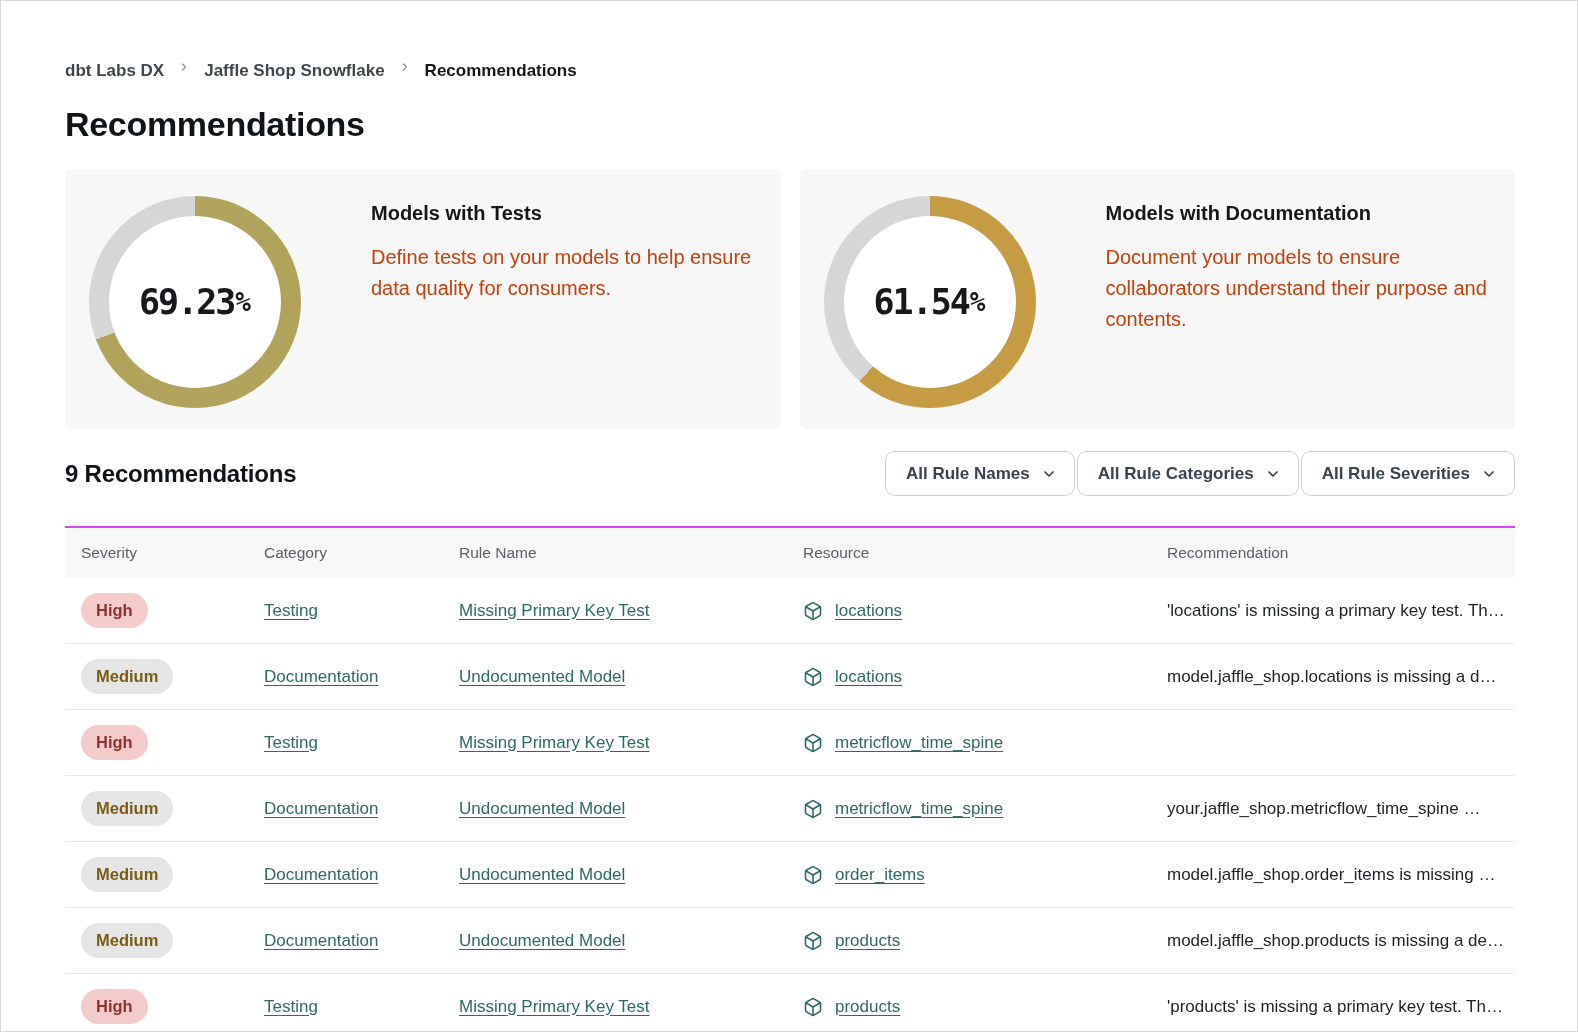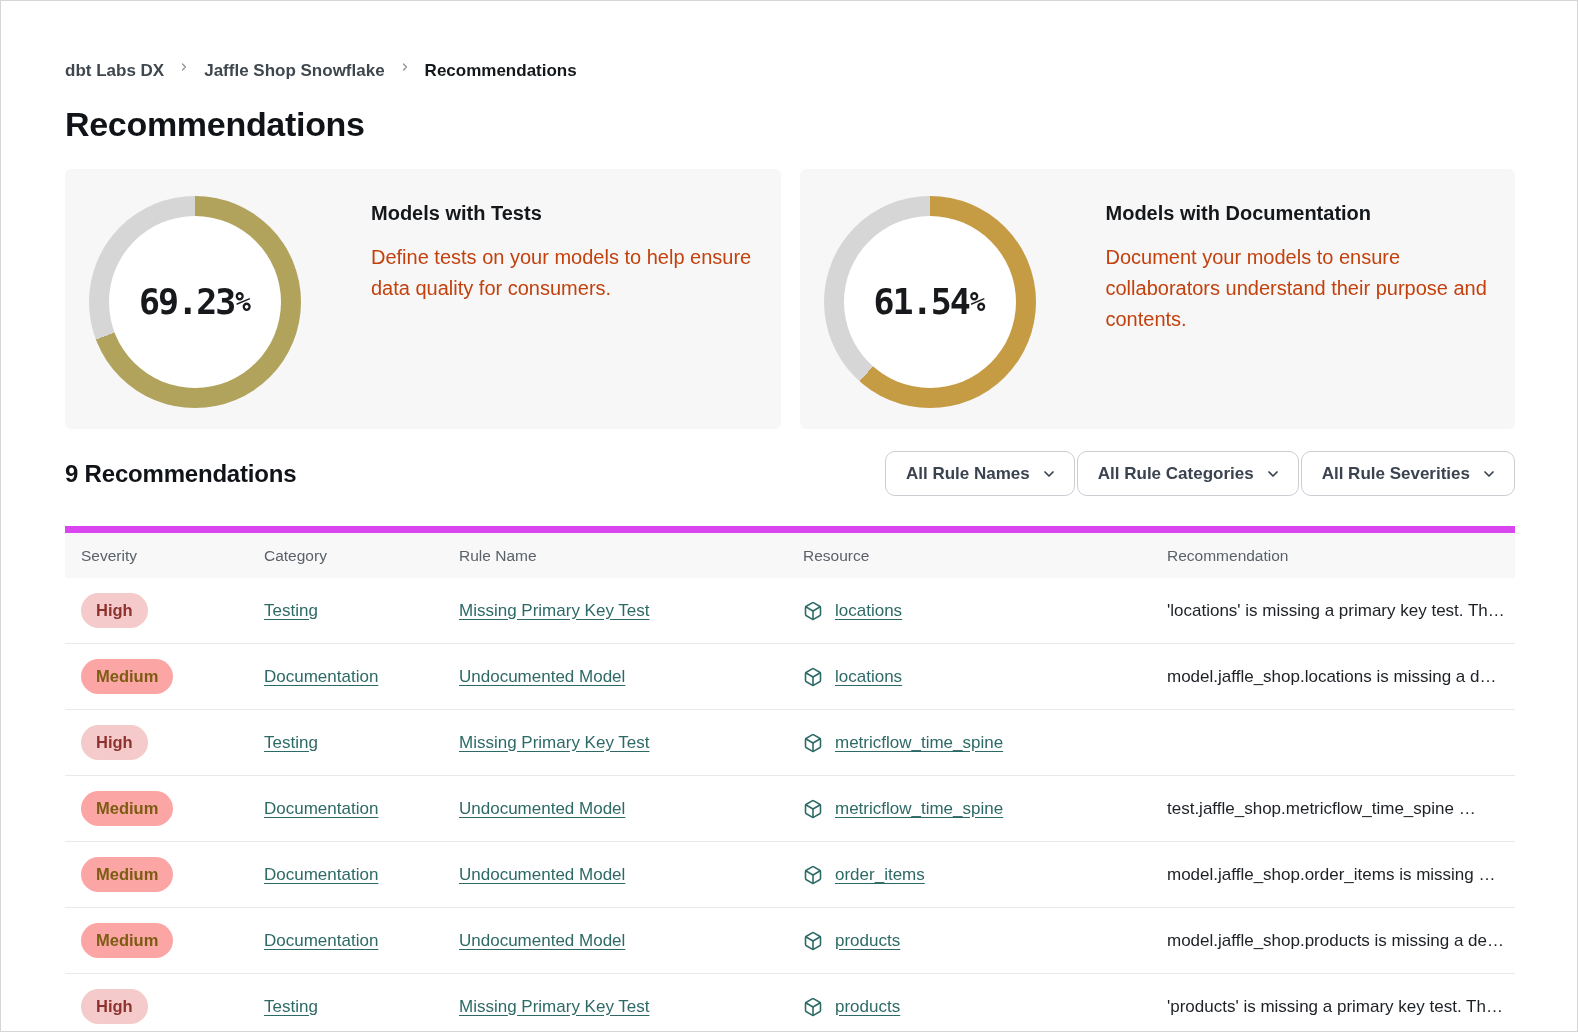--- a/index.html
+++ b/index.html
@@ -57,32 +57,32 @@
   .dropdown svg { margin-left:11px; }
 
   
   .table { margin-top:30px; }
   .trow, .thead {
     display:grid;
     grid-template-columns:183px 195px 344px 364px 1fr;
     align-items:center;
   }
   .thead {
-    height:52px; background:#f8f8f9; border-top:7px solid #d946ef;
+    height:52px; background:#f8f8f9; border-top:2px solid #d946ef;
     color:#5b6169; font-size:15.5px; font-weight:500;
   }
   .thead > div { padding-left:16px; }
   .trow { height:66px; border-bottom:1px solid #e8e9eb; background:#fff; }
   .trow > div { padding-left:16px; overflow:hidden; white-space:nowrap; }
   .badge {
     display:inline-block; padding:6px 15px; border-radius:999px;
     font-size:16.5px; font-weight:700; line-height:1.35;
   }
   .badge.high   { background:#f5caca; color:#8e3230; }
-  .badge.medium { background:#fca5a5; color:#7c5c12; }
+  .badge.medium { background:#e5e5e5; color:#7c5c12; }
   a.tlink {
     color:#2d6a66; text-decoration:underline; text-underline-offset:3px;
     font-size:17px; font-weight:500; cursor:pointer;
   }
   .res-cell { display:flex; align-items:center; gap:12px; }
   .res-cell svg { flex:none; }
   .rec-cell { font-size:17px; color:#1d2126; text-overflow:ellipsis; }
 </style>
 </head>
 <body>
@@ -218,21 +218,21 @@
     <div><a class="tlink">Documentation</a></div>
     <div><a class="tlink">Undocumented Model</a></div>
     <div class="res-cell">
       <svg width="20" height="20" viewBox="0 0 24 24" fill="none" stroke="#2d6a66" stroke-width="1.9" stroke-linecap="round" stroke-linejoin="round">
               <path d="M21 16V8a2 2 0 0 0-1-1.73l-7-4a2 2 0 0 0-2 0l-7 4A2 2 0 0 0 3 8v8a2 2 0 0 0 1 1.73l7 4a2 2 0 0 0 2 0l7-4A2 2 0 0 0 21 16z"></path>
               <polyline points="3.27 6.96 12 12.01 20.73 6.96"></polyline>
               <line x1="12" y1="22.08" x2="12" y2="12"></line>
             </svg>
       <a class="tlink">metricflow_time_spine</a>
     </div>
-    <div class="rec-cell">test.jaffle_shop.metricflow_time_spine …</div>
+    <div class="rec-cell">your.jaffle_shop.metricflow_time_spine …</div>
   </div>
 
   <div class="trow">
     <div><span class="badge medium">Medium</span></div>
     <div><a class="tlink">Documentation</a></div>
     <div><a class="tlink">Undocumented Model</a></div>
     <div class="res-cell">
       <svg width="20" height="20" viewBox="0 0 24 24" fill="none" stroke="#2d6a66" stroke-width="1.9" stroke-linecap="round" stroke-linejoin="round">
               <path d="M21 16V8a2 2 0 0 0-1-1.73l-7-4a2 2 0 0 0-2 0l-7 4A2 2 0 0 0 3 8v8a2 2 0 0 0 1 1.73l7 4a2 2 0 0 0 2 0l7-4A2 2 0 0 0 21 16z"></path>
               <polyline points="3.27 6.96 12 12.01 20.73 6.96"></polyline>

